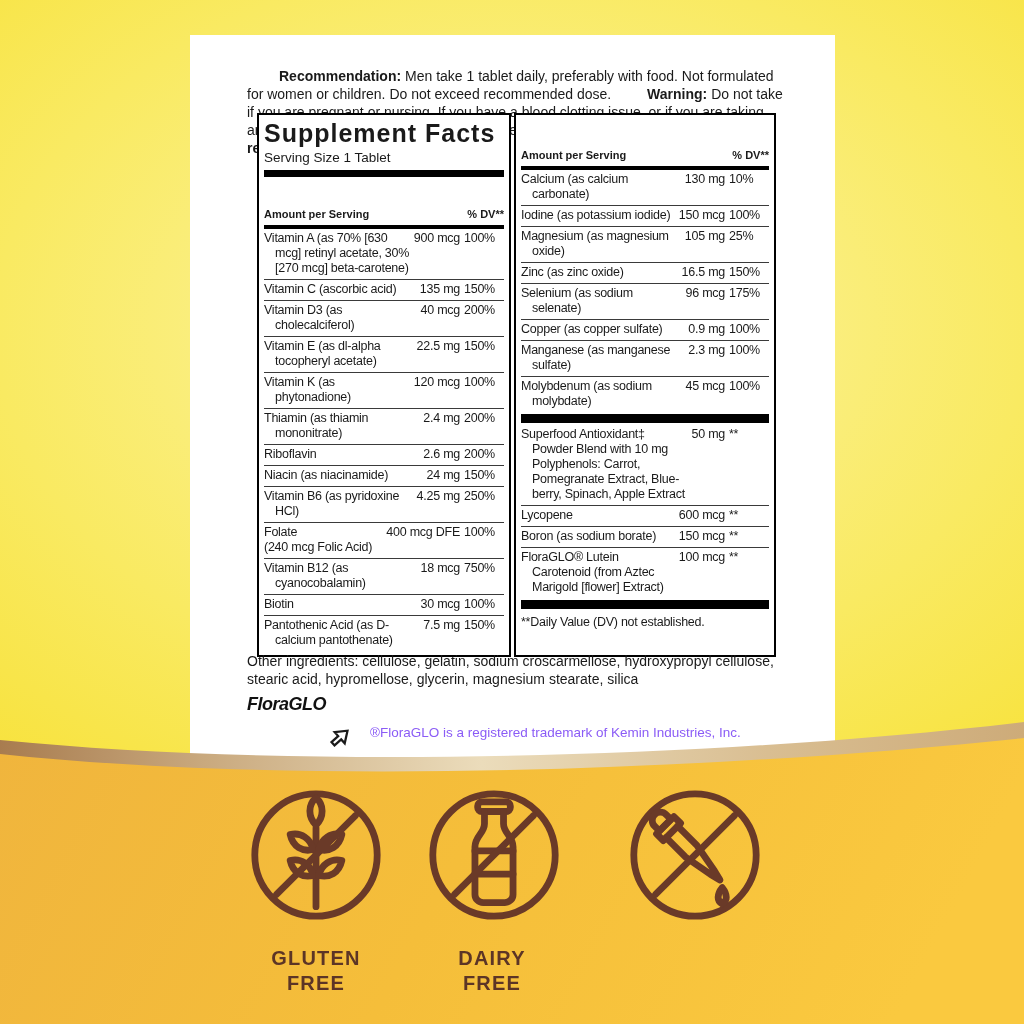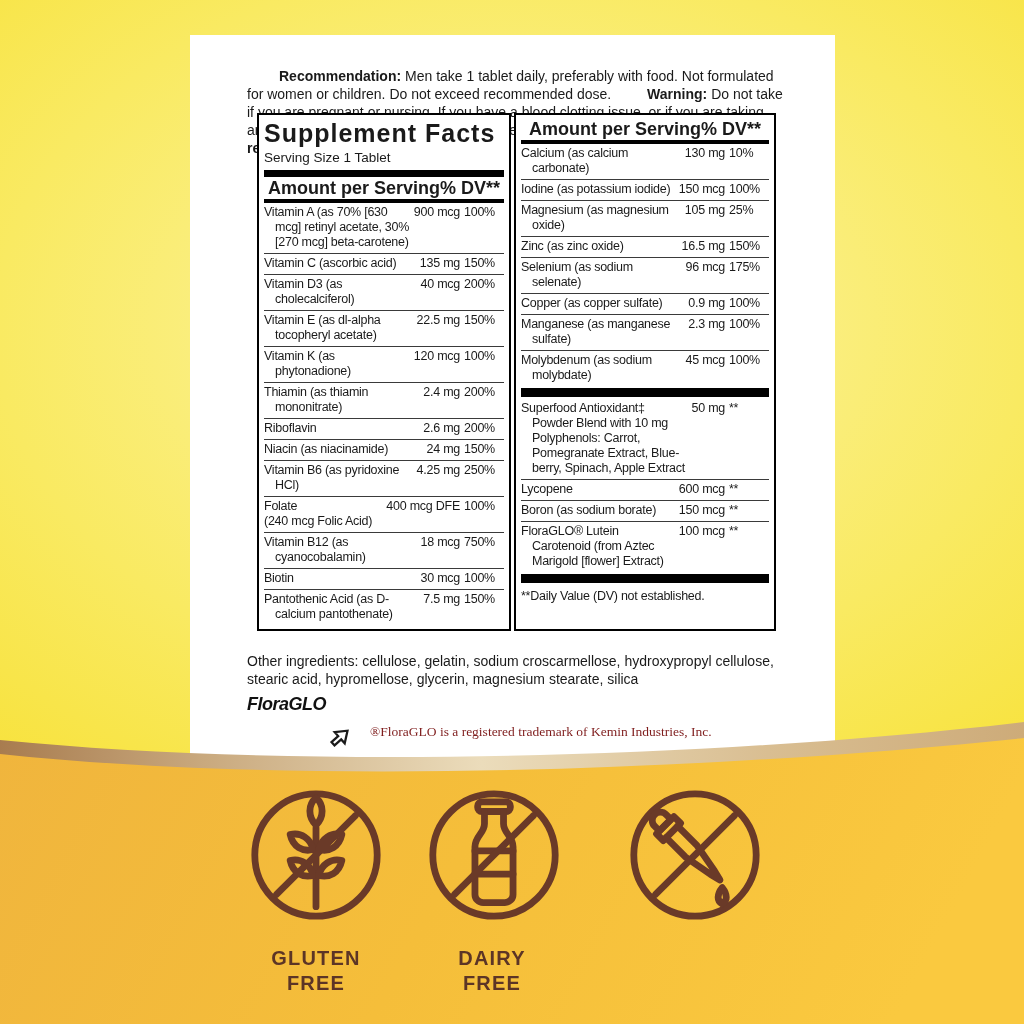--- a/index.html
+++ b/index.html
@@ -24,39 +24,39 @@
     display:flex;gap:3px;align-items:stretch;
   }
   .sfbox{border:2px solid #000;background:#fff;padding:3px 5px 4px 5px;box-sizing:border-box;}
   .sfbox.left{width:254px;}
   .sfbox.right{width:262px;display:flex;flex-direction:column;}
   .sftitle{font-size:25px;font-weight:900;letter-spacing:1px;white-space:nowrap;line-height:30px;}
   .serving{font-size:13.5px;line-height:19px;padding-bottom:3px;}
   .bar8{height:7px;background:#000;}
   .bar5{height:4px;background:#000;}
   .bar9{height:9px;background:#000;margin:2px 0;}
-  .colhead{display:flex;justify-content:center;font-weight:bold;font-size:18px;line-height:20px;padding:1px 0;}
+  .colhead{display:flex;justify-content:space-between;font-weight:bold;font-size:11px;line-height:20px;padding:1px 0;margin-top:26px;}
   .nrow{padding:2px 0 3px 0;border-top:1px solid #3a3a3a;font-size:12.5px;line-height:15px;letter-spacing:-0.25px;}
   .nrow.first{border-top:none;}
   .nrow-line{display:flex;}
   .nname{flex:1;padding-left:11px;text-indent:-11px;}
   .namt{text-align:right;white-space:nowrap;margin-left:4px;}
   .ndv{width:40px;white-space:nowrap;margin-left:4px;}
   .nnote{text-align:left;padding-right:34px;}
   .footnote{font-size:12.5px;line-height:16px;padding:3px 0 1px 0;letter-spacing:-0.25px;}
   .othering{
     position:absolute;left:57px;top:617px;width:545px;
     font-size:14px;line-height:18px;
   }
   .fglrow{position:absolute;left:57px;top:660px;display:flex;align-items:center;gap:14px;}
   .fgl-logo{display:flex;align-items:center;}
   .fgl-text{display:flex;flex-direction:column;align-items:flex-end;line-height:1;gap:48px;}
   .fgl-main{font-size:18px;font-weight:900;font-style:italic;letter-spacing:-0.5px;color:#111;}
   .fgl-sub{font-size:7px;font-weight:bold;letter-spacing:1px;color:#111;margin-top:1px;margin-right:8px;}
-  .fgl-note{font-size:13.5px;color:#7f1d1d;font-family:Liberation Serif, serif;}
+  .fgl-note{font-size:13.5px;color:#8b5cf6;}
   
   .wave{position:absolute;left:0;top:700px;width:1024px;height:324px;z-index:2;}
   
   .badges{position:absolute;left:0;top:0;width:888px;height:1024px;z-index:3;pointer-events:none;}
   .badge-circle{position:absolute;width:136px;height:136px;}
   .badge-label{
     position:absolute;text-align:center;
     font-size:20px;font-weight:bold;letter-spacing:1.2px;line-height:25px;color:#5C3526;
   }
 </style>

